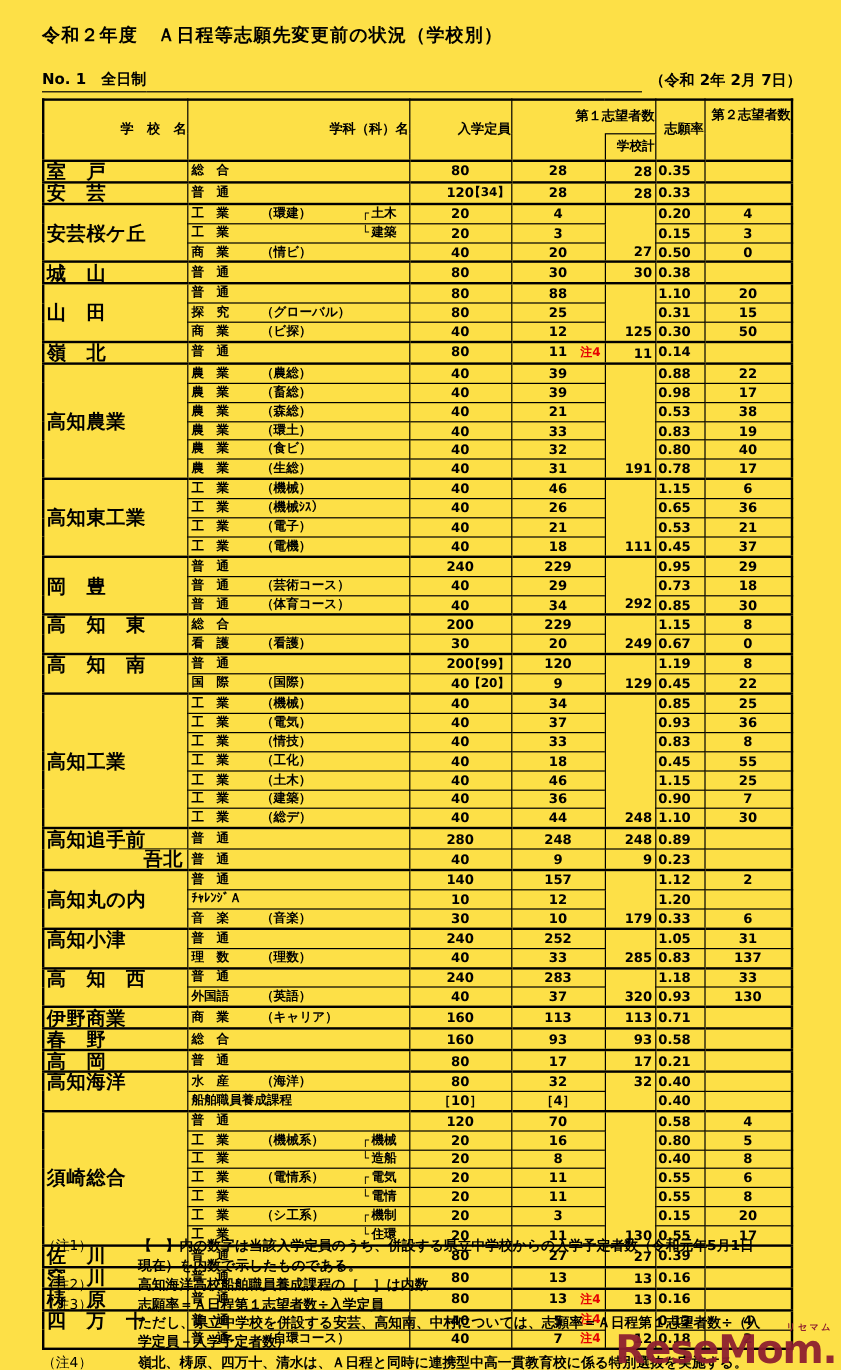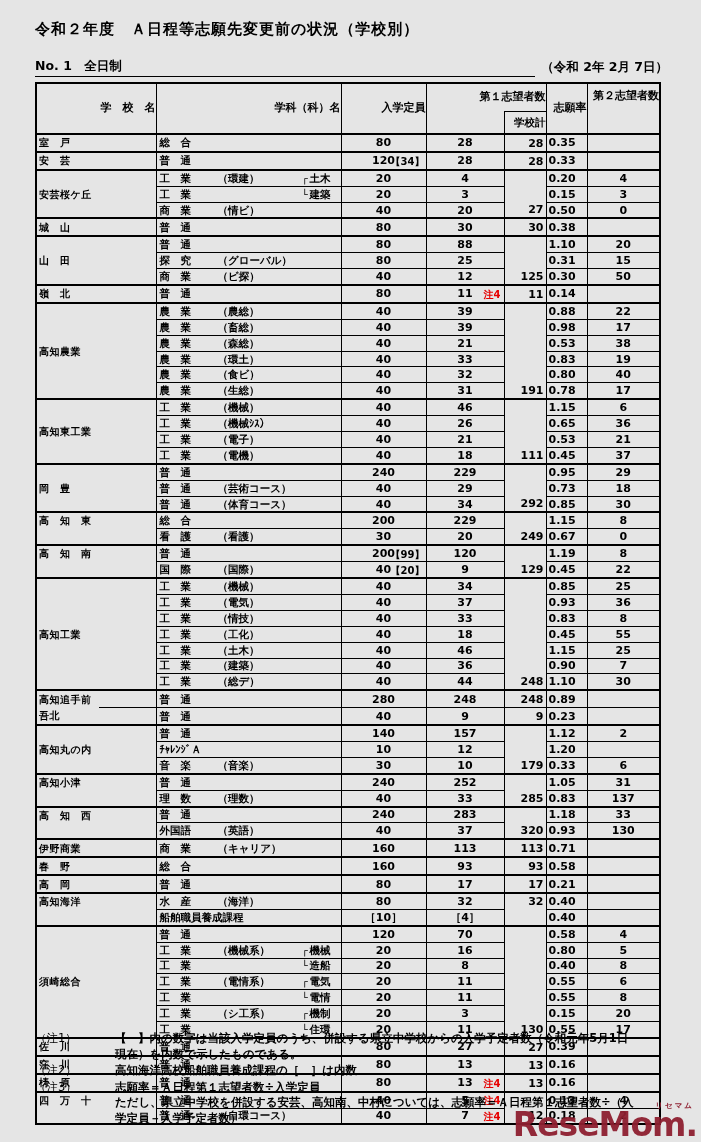--- a/index.html
+++ b/index.html
@@ -1,40 +1,40 @@
 <!DOCTYPE html>
 <html><head>
 <meta charset="utf-8">
 <style>
   html,body{margin:0;padding:0;background:#fff;}
   body{width:701px;height:1142px;position:relative;font-family:"DejaVu Sans",sans-serif;color:#000;overflow:hidden;}
-  .page{position:absolute;inset:0;background:#e5e5e5;}
+  .page{position:absolute;inset:0;background:#fde047;}
   .doc-title{position:absolute;left:35px;top:20px;font-size:15px;font-weight:bold;letter-spacing:1px;white-space:pre;}
   .subtitle-row{position:absolute;left:35px;top:58px;width:633px;height:19px;display:flex;align-items:flex-end;}
   .subtitle-left{font-size:12.5px;font-weight:bold;border-bottom:1.5px solid #000;padding-bottom:1px;white-space:pre;}
   .subtitle-fill{flex:1 1 auto;border-bottom:1.5px solid #000;height:16px;margin-right:6px;}
   .doc-date{font-size:12.5px;font-weight:bold;white-space:pre;padding-bottom:1px;}
 
   table.main{position:absolute;left:35px;top:82px;width:624px;border-collapse:collapse;table-layout:fixed;border:2px solid #000;}
   th,td{border:1px solid #000;padding:0;font-weight:bold;color:#000;overflow:hidden;}
   thead th{font-size:11px;text-align:right;vertical-align:middle;line-height:1.15;}
   thead tr.h1{height:28px;}
   thead tr.h2{height:23px;}
   th.fc-span{border-bottom:none;}
   th.fc-empty{border-top:none;border-bottom:none;}
   th.fc-total{font-size:10.5px;}
   th.th-second{vertical-align:top;padding-top:6px;}
 
   tbody td{height:14.9px;font-size:11px;line-height:13px;}
   tr.group-start td{border-top:2px solid #000;}
   tr.group-start.thin td{border-top:1px solid #000;}
-  .school-cell{font-size:10px;text-align:left;padding-left:2px;vertical-align:middle;position:relative;}
+  .school-cell{font-size:16px;text-align:left;padding-left:2px;vertical-align:middle;position:relative;}
   .school-cell .school-text{white-space:pre;letter-spacing:0.5px;}
   .school-cell.top{vertical-align:top;padding-top:1px;}
-  .school-cell.right{padding-right:3px;margin-left:44px;}
+  .school-cell.right{text-align:right;padding-right:3px;margin-left:44px;}
   .school-cell.no-top{border-top:none !important;}
   .school-cell.part-line{border-bottom:none;}
   .school-cell.part-line::after{content:"";position:absolute;left:62px;right:0;bottom:0;border-bottom:1.5px solid #000;}
   .dept-cell{vertical-align:middle;}
   .dept-flex{display:flex;align-items:center;padding:0 10px 0 3px;font-size:10.5px;}
   .dept-name{flex:0 0 58px;white-space:pre;}
   .dept-course{white-space:pre;}
   .flex-sp{flex:1 1 auto;}
   .bracket{margin-right:2px;font-size:10px;}
   .branch{white-space:pre;}
@@ -952,20 +952,24 @@
     <div class="note-row">
       <span class="note-label">（注2）</span>
       <span class="note-text">高知海洋高校船舶職員養成課程の［　］は内数</span>
     </div>
     <div class="note-row">
       <span class="note-label">（注3）</span>
       <span class="note-text">志願率＝Ａ日程第１志望者数÷入学定員
 ただし、県立中学校を併設する安芸、高知南、中村については、志願率＝Ａ日程第１志望者数÷（入
 学定員－入学予定者数）</span>
     </div>
+    <div class="note-row">
+      <span class="note-label">（注4）</span>
+      <span class="note-text">嶺北、梼原、四万十、清水は、Ａ日程と同時に連携型中高一貫教育校に係る特別選抜を実施する。</span>
+    </div>
   </div>
 
   <div class="watermark-box" style="color: rgb(142, 31, 48);">
     <span class="watermark-ruby">リセマム</span>
     <span class="watermark-main">ReseMom.</span>
   </div>
 
 </div>
 
 </body></html>

